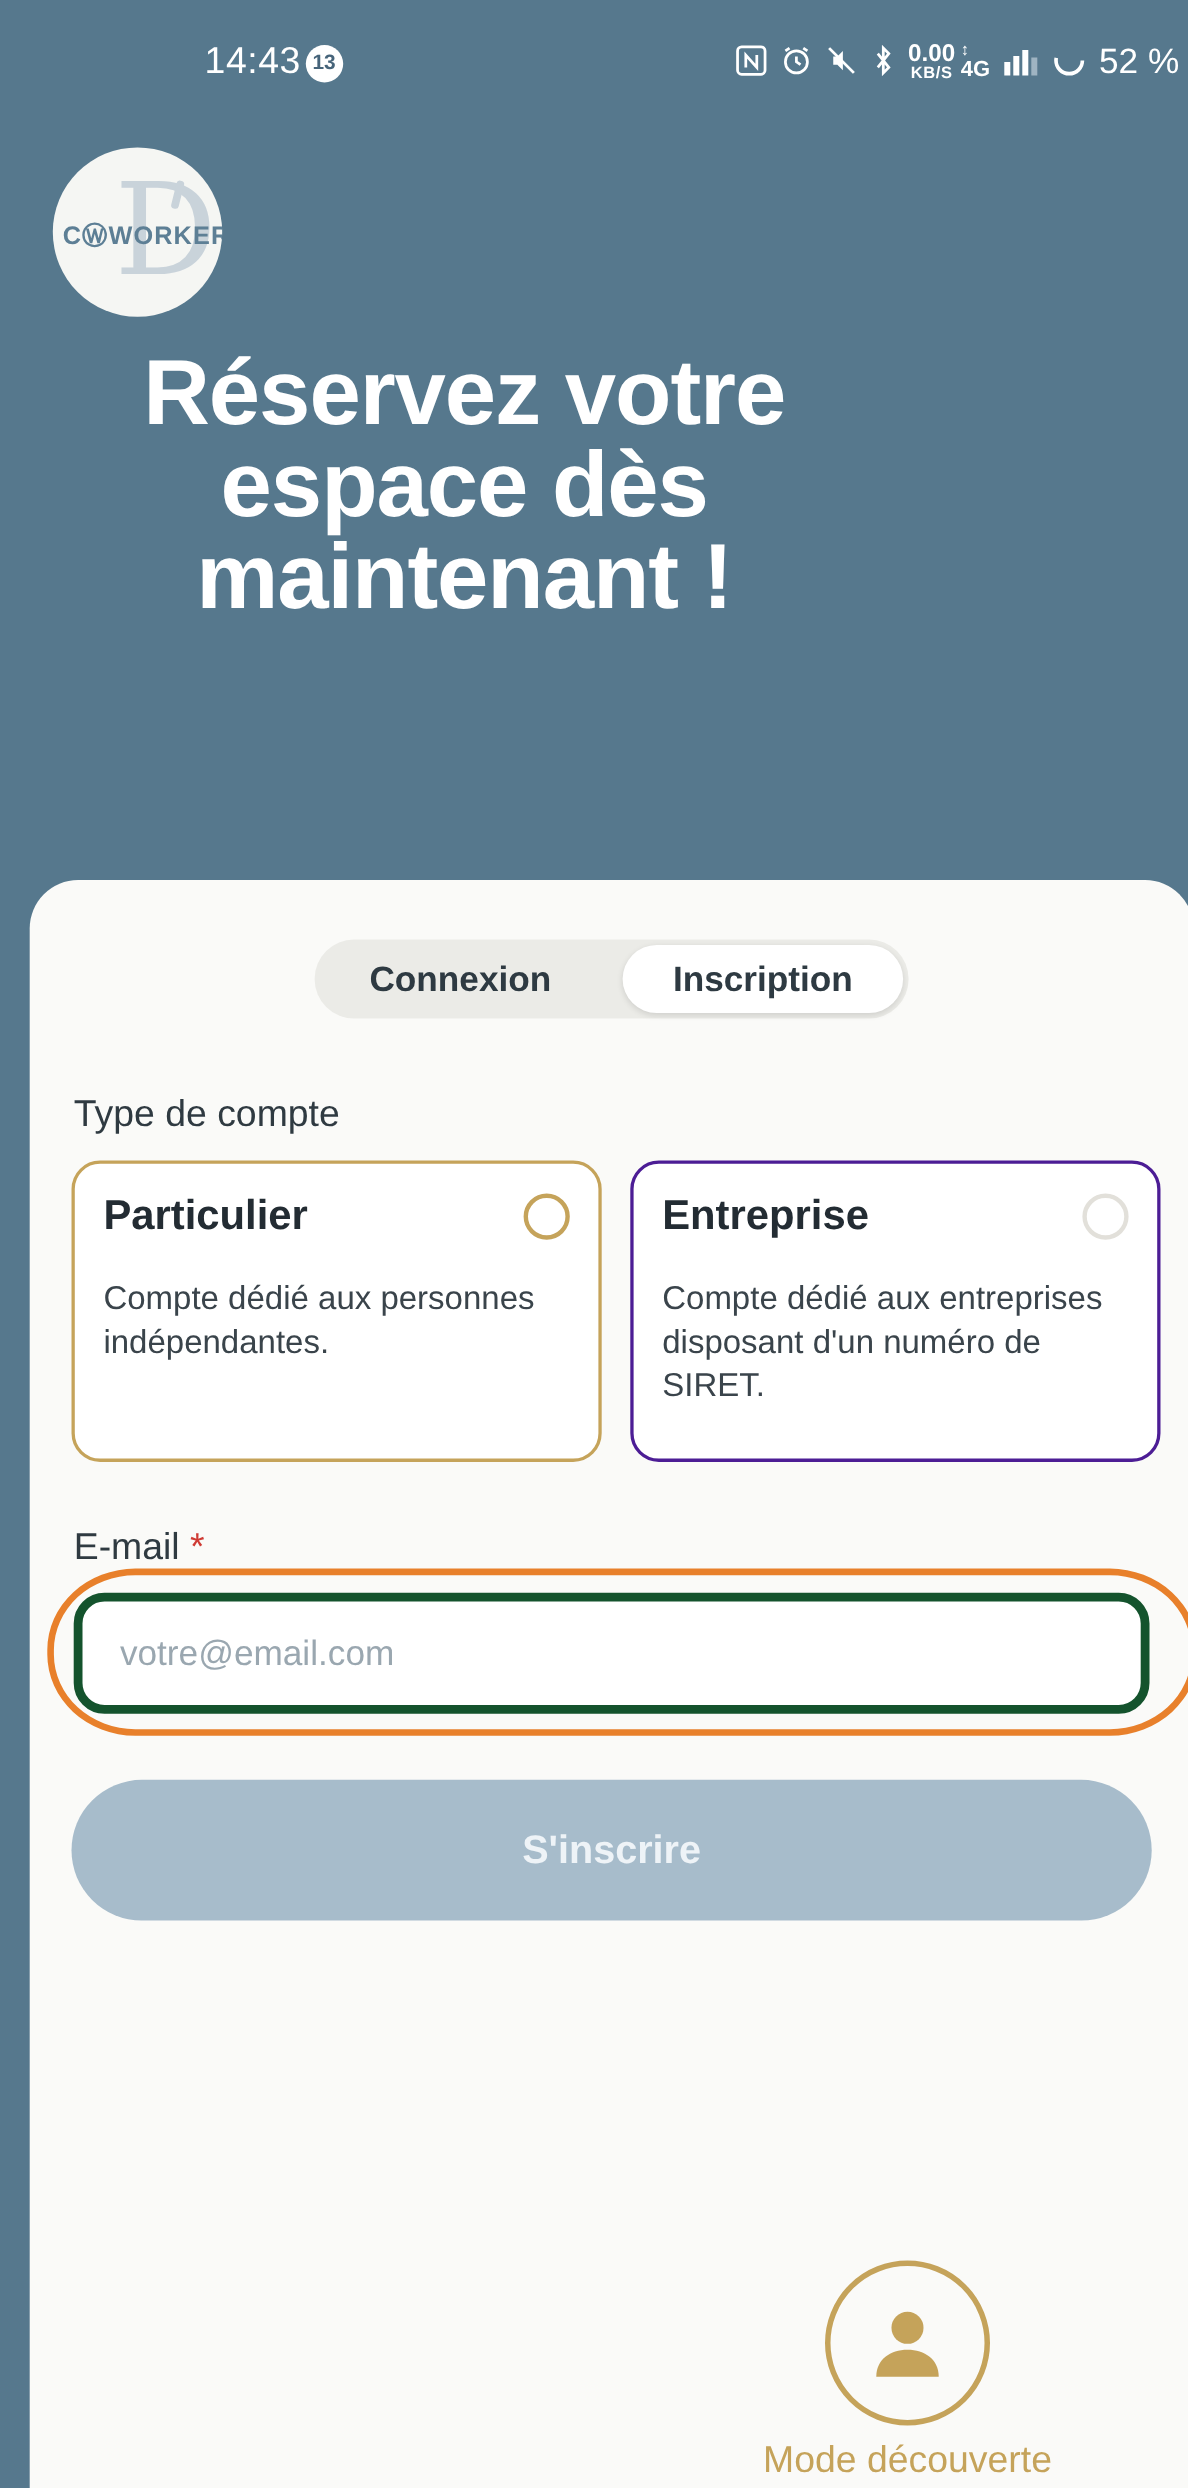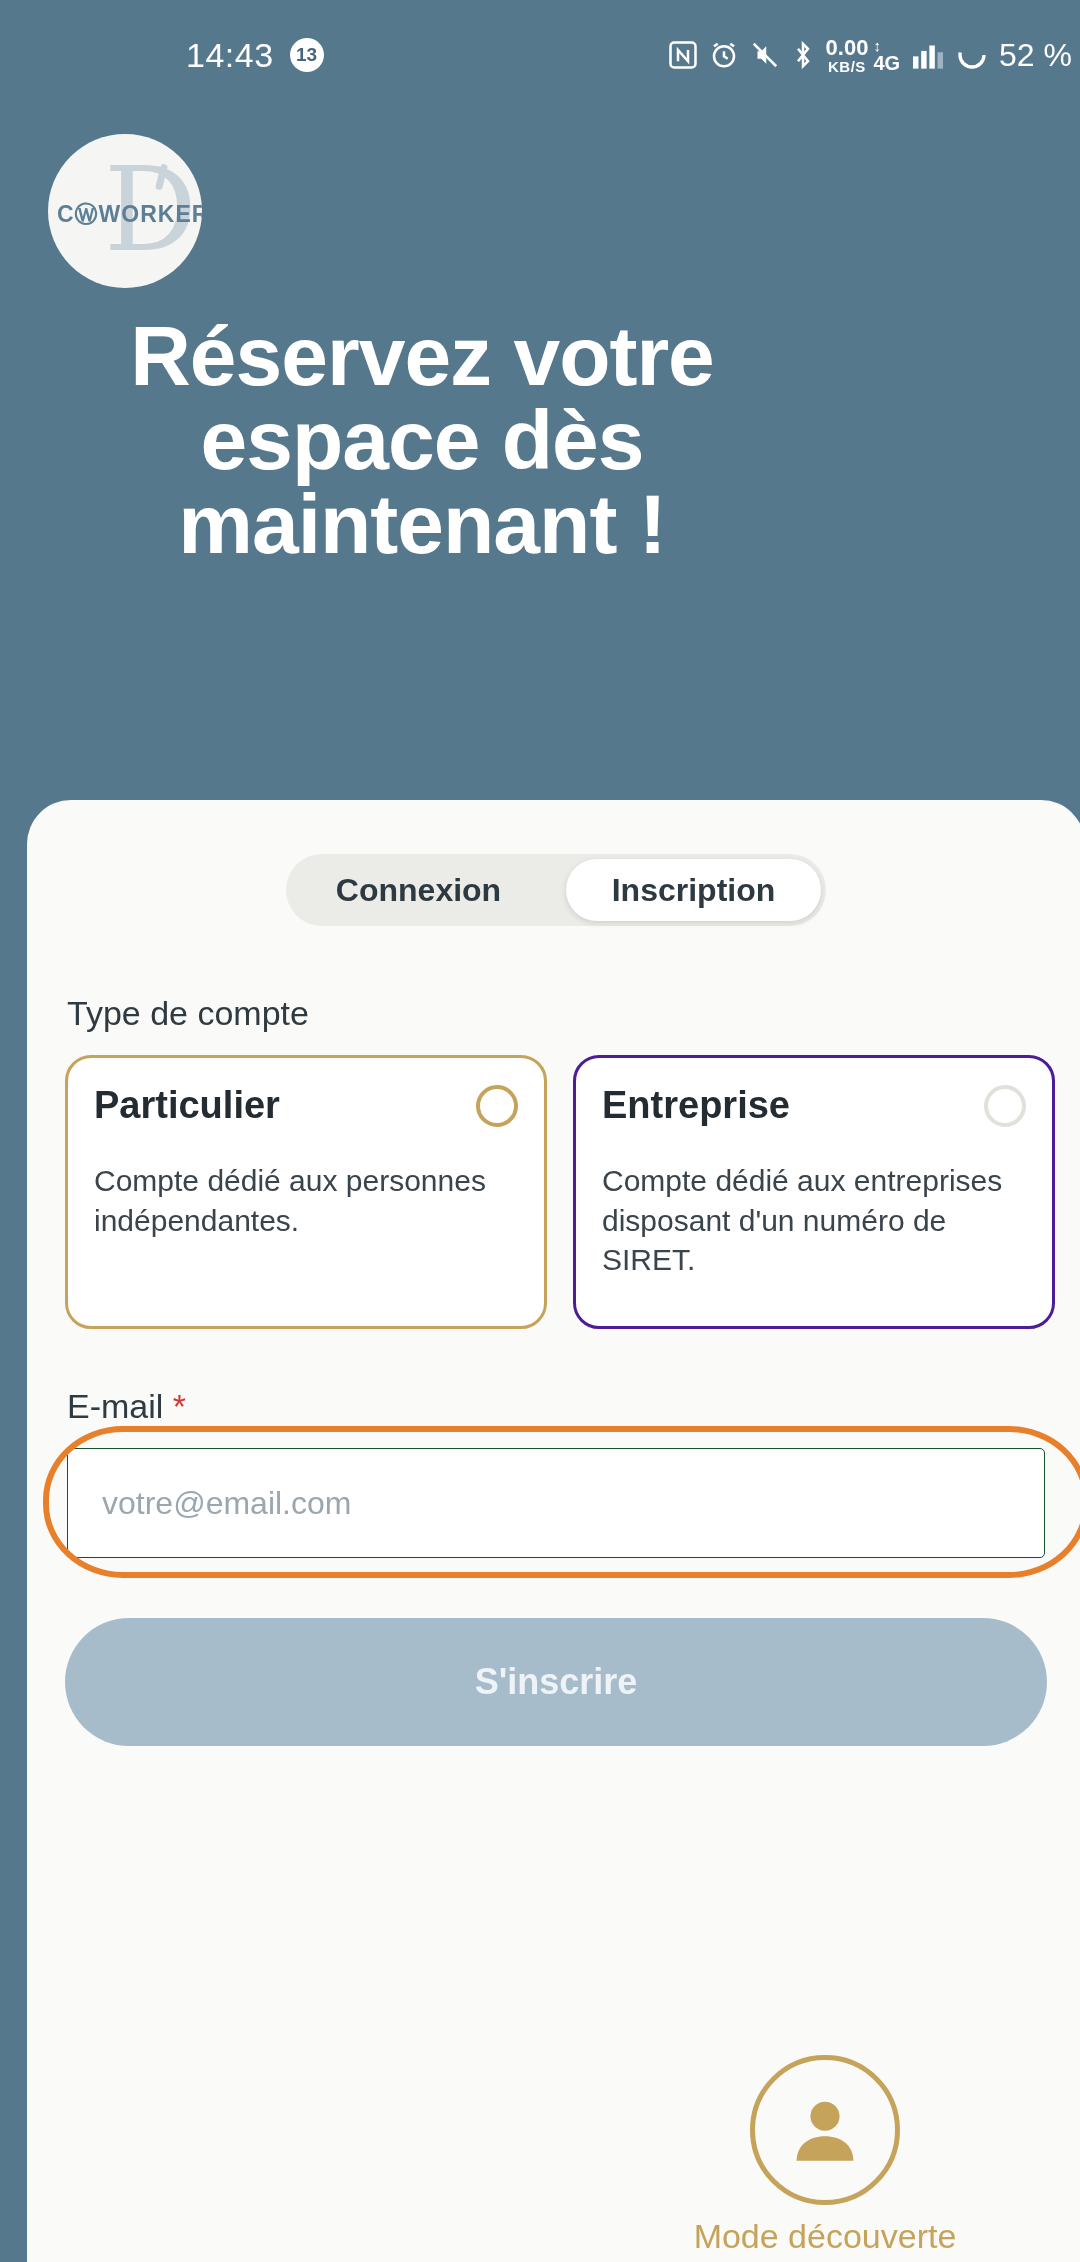--- a/index.html
+++ b/index.html
@@ -21,22 +21,22 @@
   .statusbar {
     position: absolute;
     top: 0; left: 0; right: 0;
     height: 110px;
     display: flex;
     align-items: center;
     color: #ffffff;
   }
   .status-left {
     display: flex;
-    align-items: center;
-    gap: 16px;
+    align-items: flex-end;
+    gap: 4px;
     margin-left: 186px;
   }
   .status-clock {
     font-size: 34px;
     letter-spacing: 0.5px;
     color: #ffffff;
   }
   .notif-badge {
     width: 34px; height: 34px;
     border-radius: 50%;
@@ -225,22 +225,22 @@
   }
   .req { color: #cf3b34; }
   .email-wrap {
     position: relative;
     margin: 22px 0 0 0;
     padding: 0 40px;
   }
   .email-input {
     width: 100%;
     height: 110px;
-    border-radius: 5px;
-    border: 1px solid #14532d;
+    border-radius: 28px;
+    border: 8px solid #14532d;
     background: #ffffff;
     font-size: 32px;
     color: #9aa7b0;
     padding: 0 34px;
     font-family: "Liberation Sans", sans-serif;
     outline: none;
   }
   .email-input::placeholder { color: #9aa7b0; }
   .highlight-ring {
     position: absolute;

